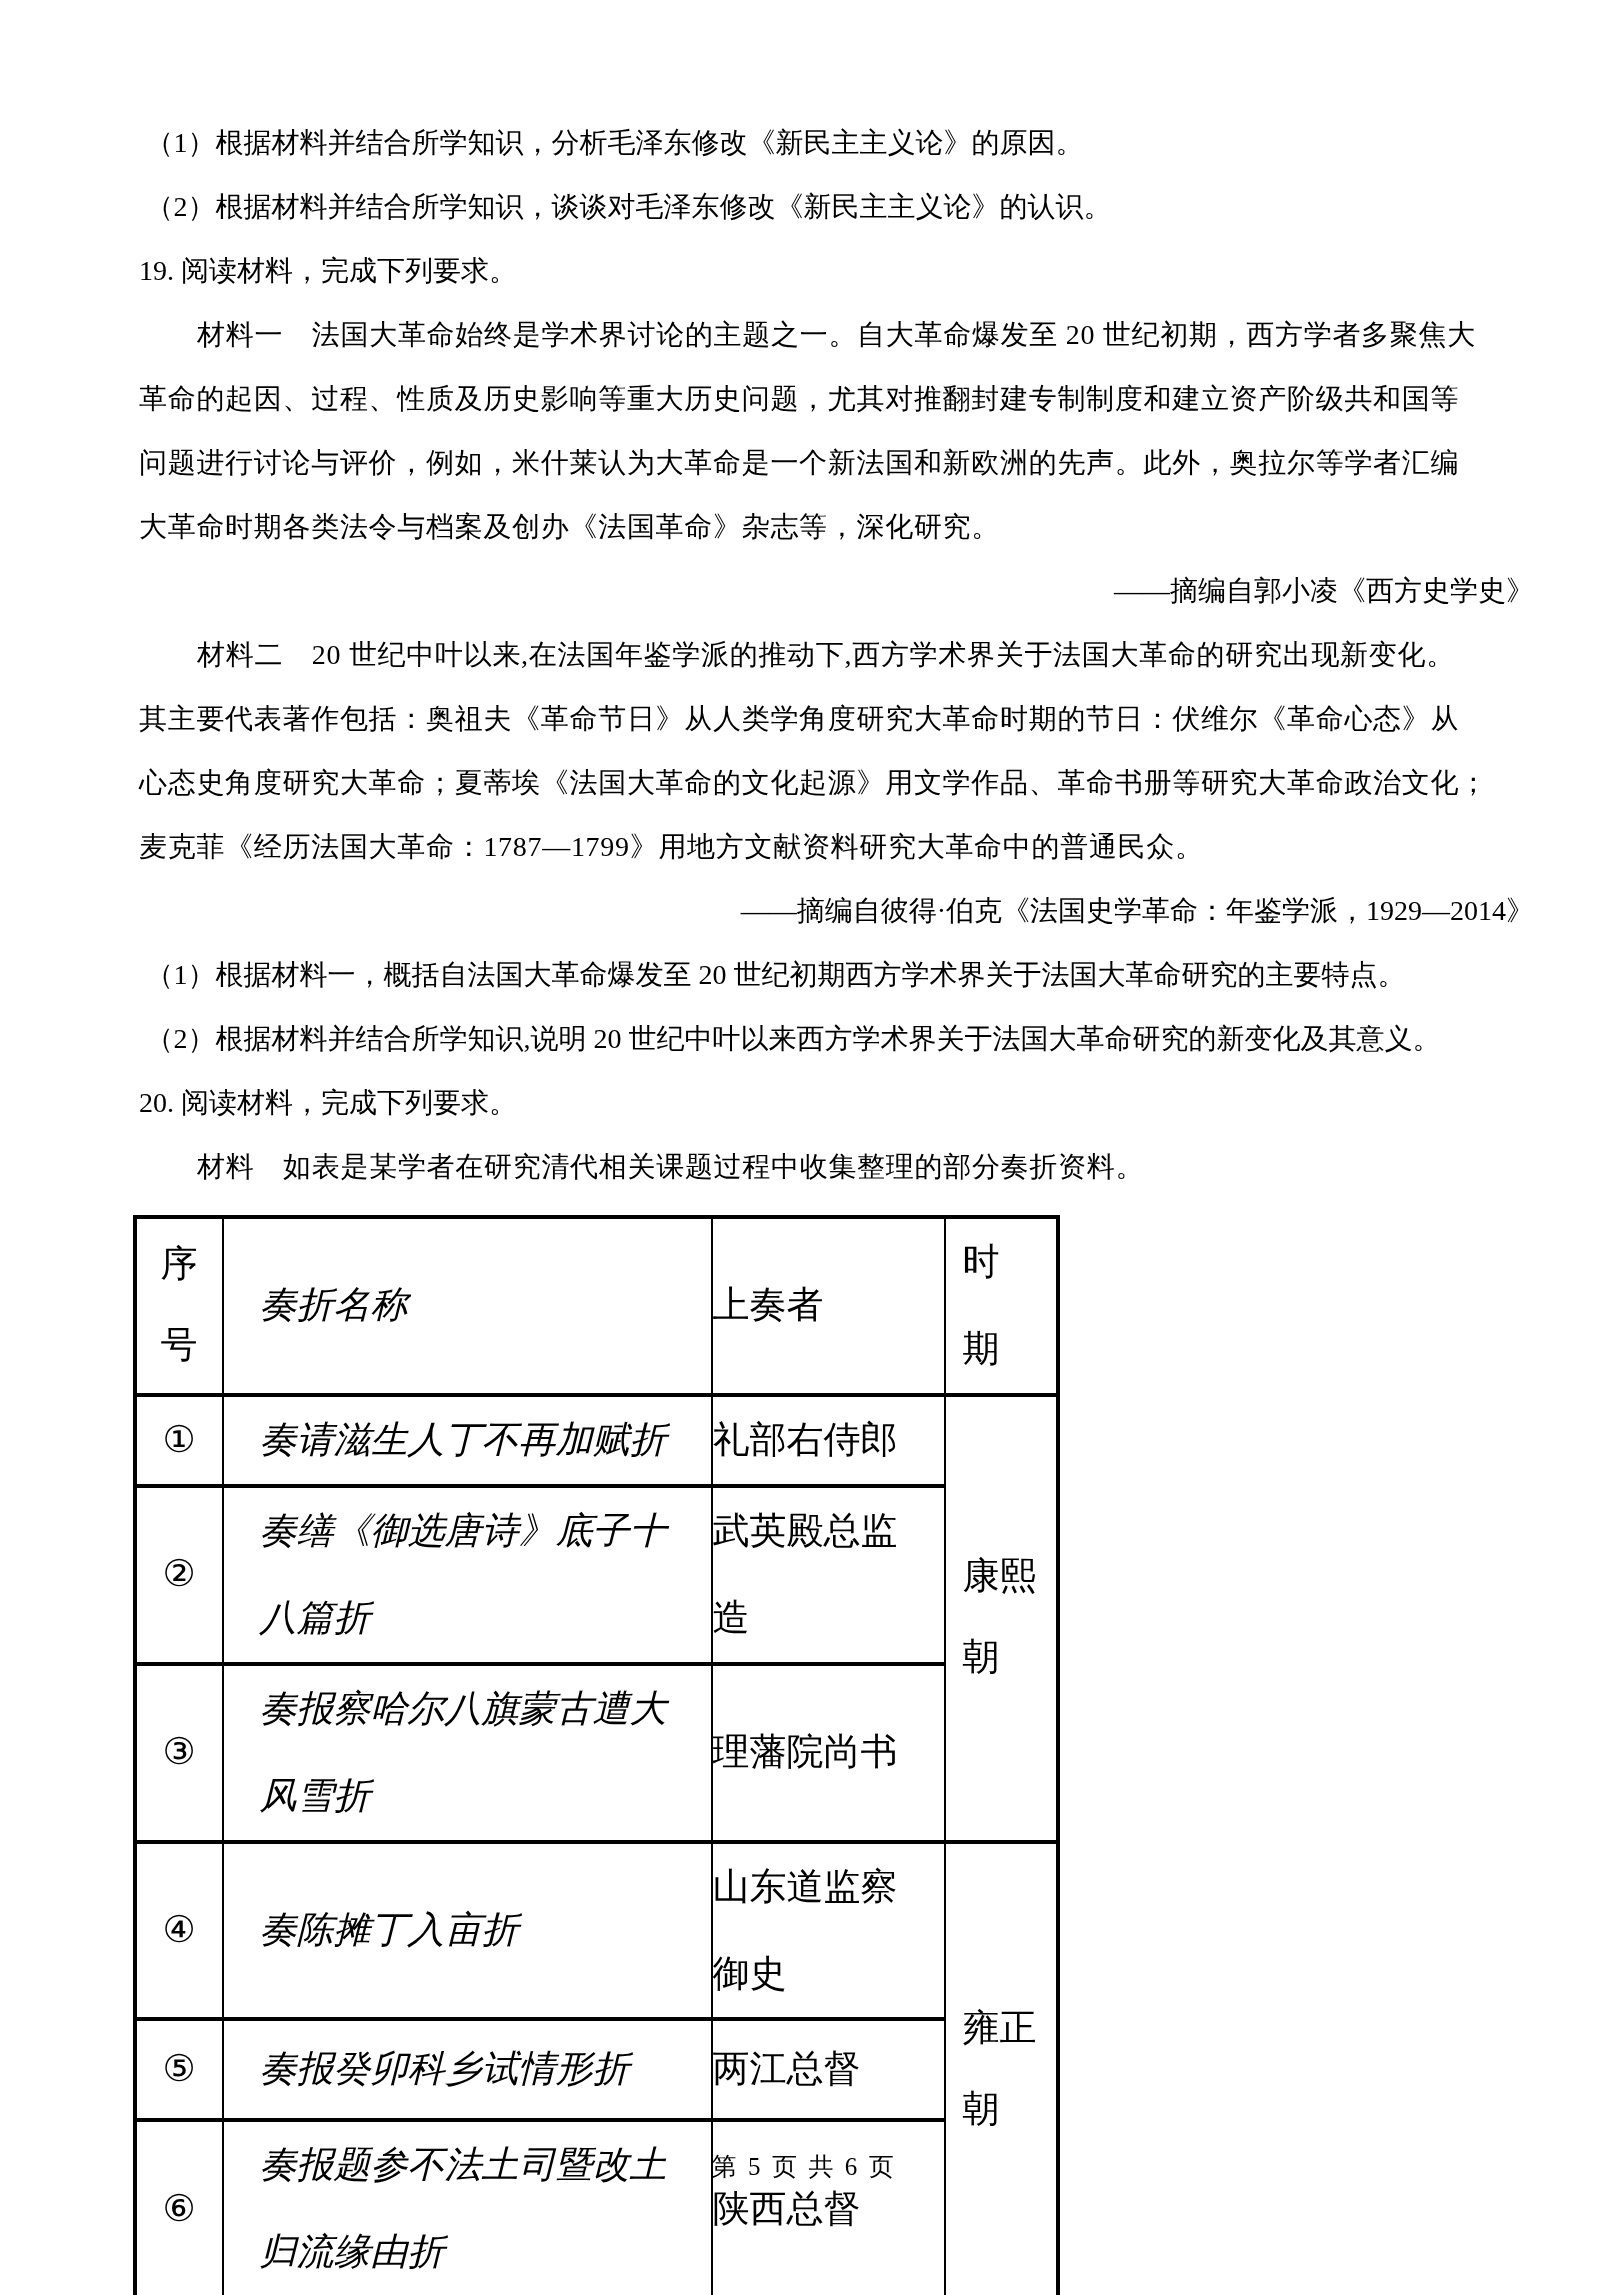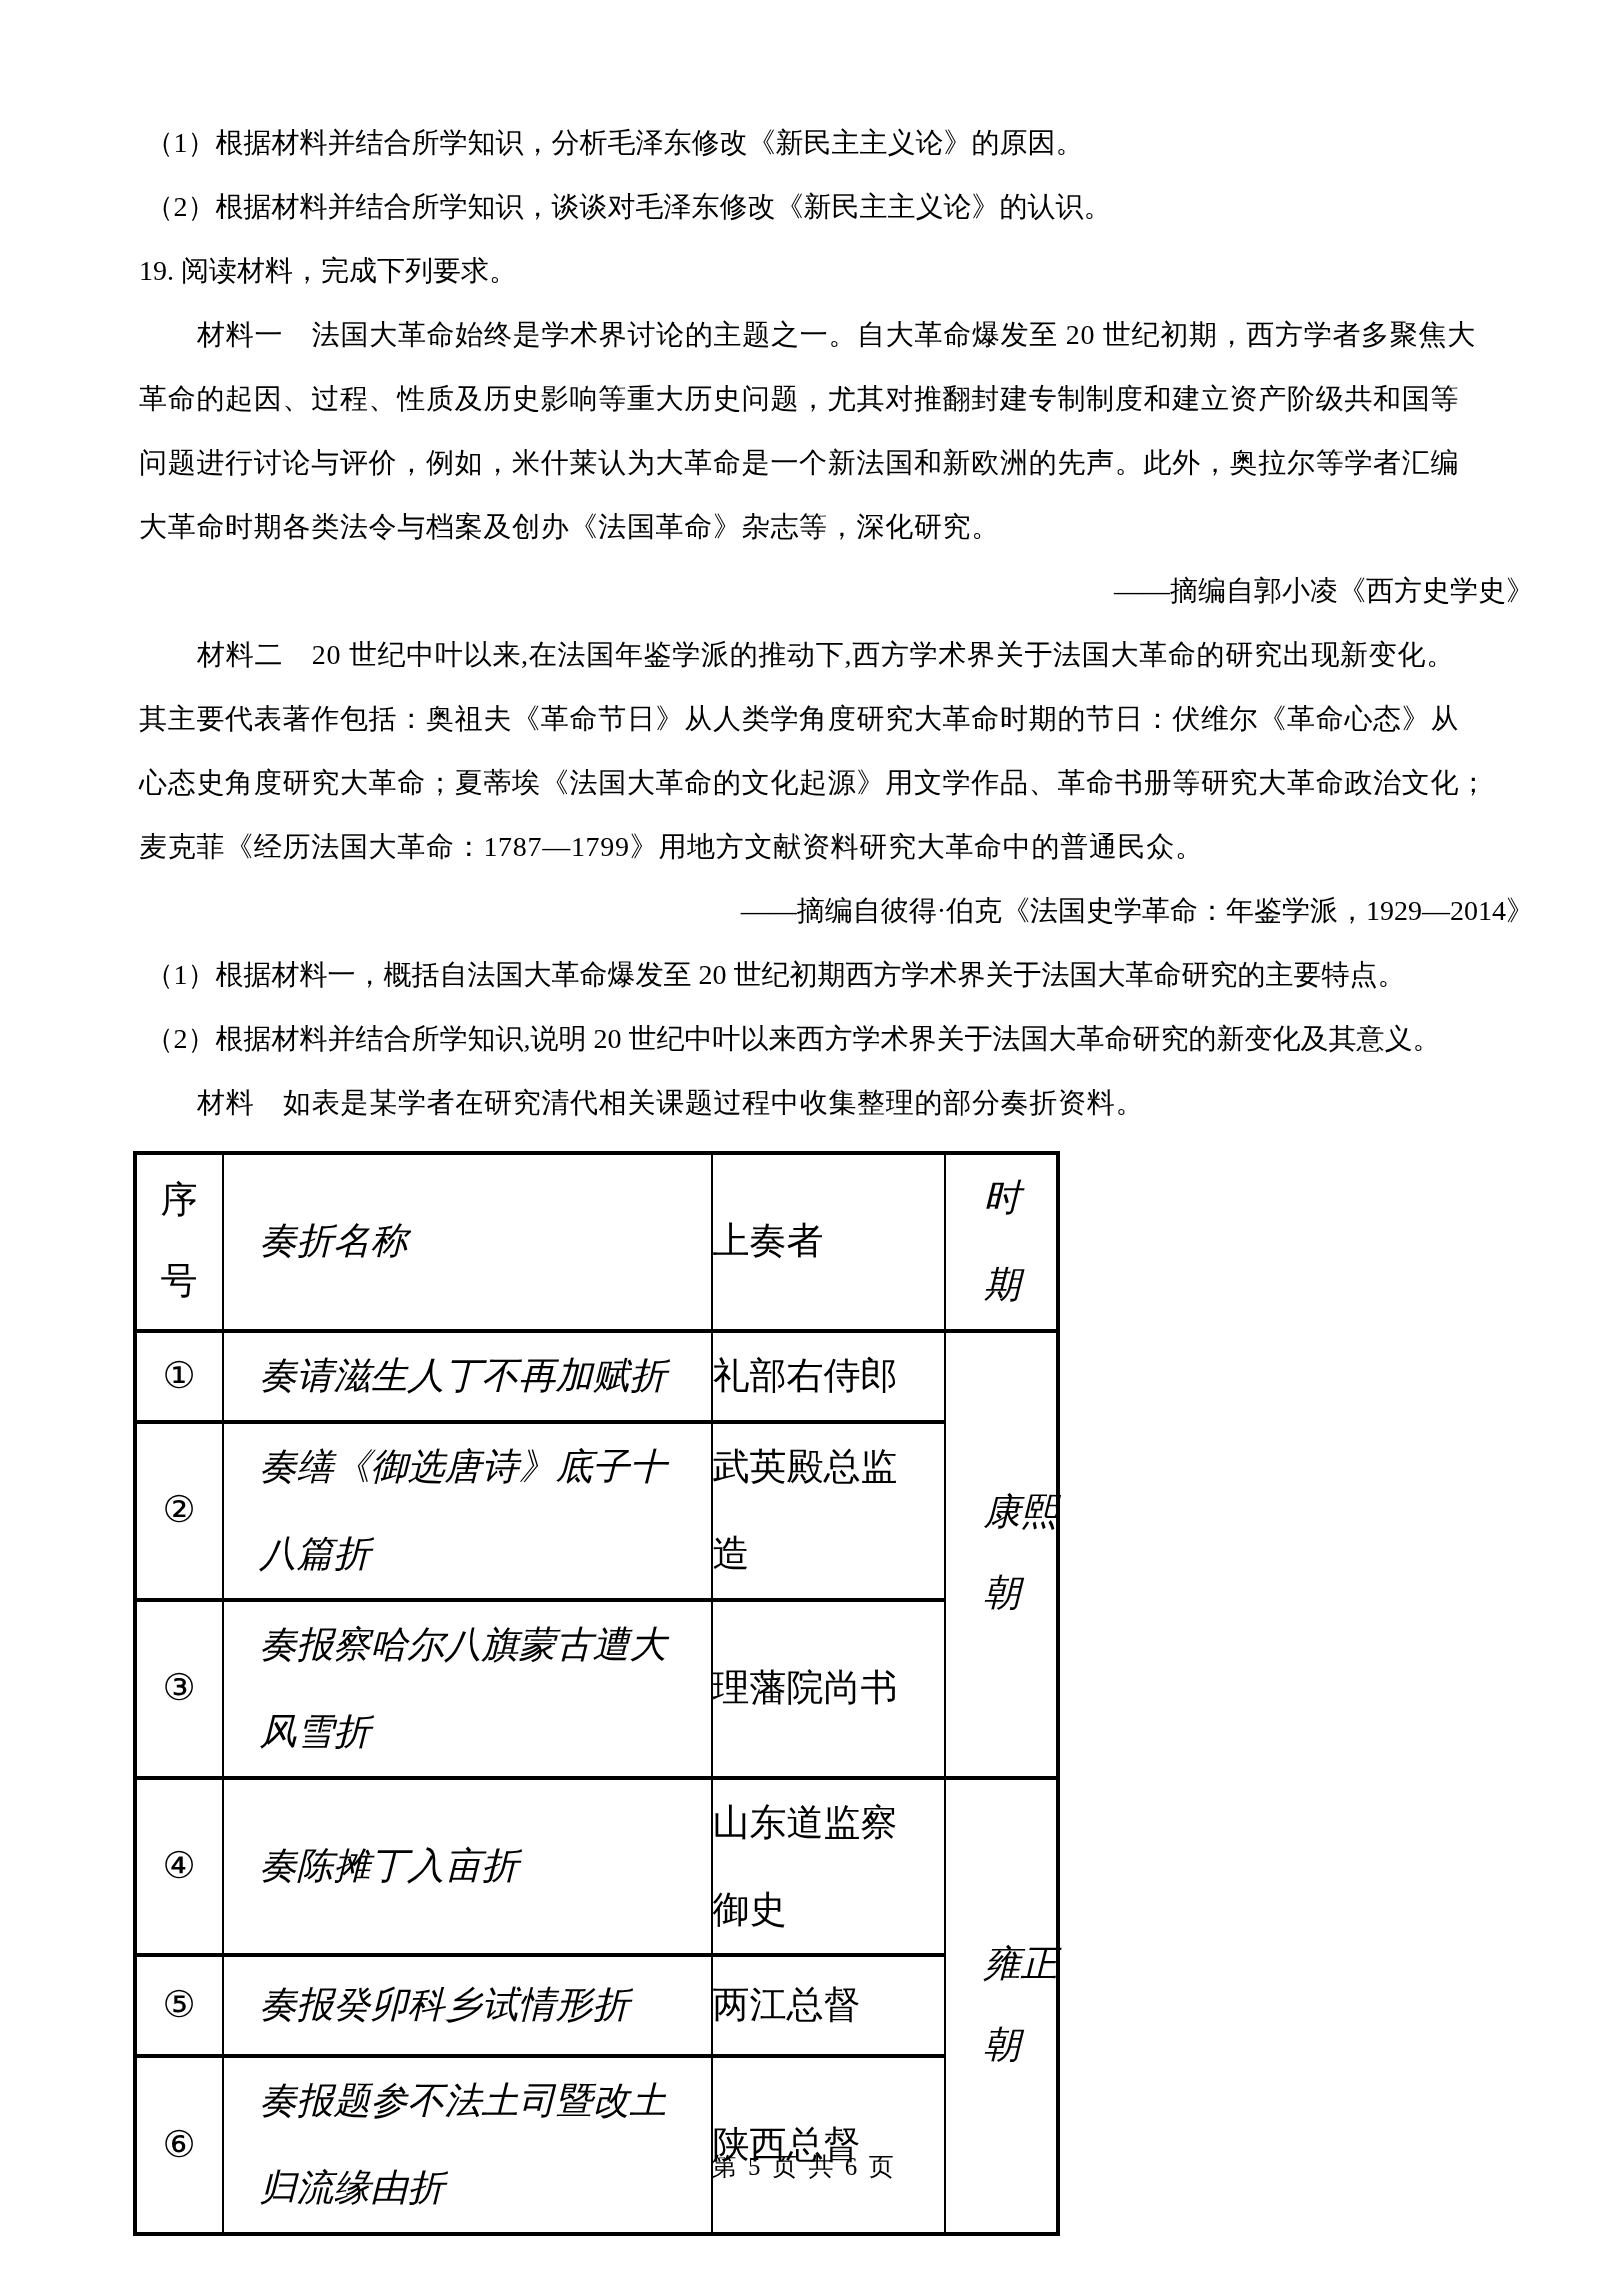--- a/index.html
+++ b/index.html
@@ -51,21 +51,21 @@
   .memo-table tr.r-1      { height:89px; }
   .memo-table tr.r-2      { height:101px; }
   .memo-table tr.r-3      { height:99px; }
   .memo-table tr.r-4      { height:154px; }
   .memo-table tr.r-5      { height:101px; }
   .memo-table tr.r-6      { height:164px; }
 
   td.c-no { text-align:center; font-family:"DejaVu Sans","Liberation Serif",serif; }
   td.c-title { padding-left:36px; padding-right:40px;font-style:italic; }
   td.c-sub   { padding-right:31px; }
-  td.c-period{ padding-left:38px; padding-right:26px;font-style:italic; }
+  td.c-period{ padding-left:17px; padding-right:26px; }
   .vert2 {
     display:inline-block;
     width:1.15em;
     word-break:break-all;
     text-align:center;
     line-height:2.2;
     font-family:"Liberation Serif","DejaVu Serif",serif;
   }
   .footer {
     position:absolute;
@@ -95,20 +95,21 @@
 
     <p class="line para first">材料二　20 世纪中叶以来,在法国年鉴学派的推动下,西方学术界关于法国大革命的研究出现新变化。</p>
     <p class="line para">其主要代表著作包括：奥祖夫《革命节日》从人类学角度研究大革命时期的节日：伏维尔《革命心态》从</p>
     <p class="line para">心态史角度研究大革命；夏蒂埃《法国大革命的文化起源》用文学作品、革命书册等研究大革命政治文化；</p>
     <p class="line para">麦克菲《经历法国大革命：1787—1799》用地方文献资料研究大革命中的普通民众。</p>
     <p class="line source">——摘编自彼得·伯克《法国史学革命：年鉴学派，1929—2014》</p>
 
     <p class="line q-item">（1）根据材料一，概括自法国大革命爆发至 20 世纪初期西方学术界关于法国大革命研究的主要特点。</p>
     <p class="line q-item">（2）根据材料并结合所学知识,说明 20 世纪中叶以来西方学术界关于法国大革命研究的新变化及其意义。</p>
 
+    <p class="line q-head">20. 阅读材料，完成下列要求。</p>
     <p class="line para first">材料　如表是某学者在研究清代相关课题过程中收集整理的部分奏折资料。</p>
 
     <table class="memo-table">
       <colgroup>
         <col class="col-no">
           <col class="col-title">
           <col class="col-sub">
           <col class="col-period">
       </colgroup>
       <tbody>

